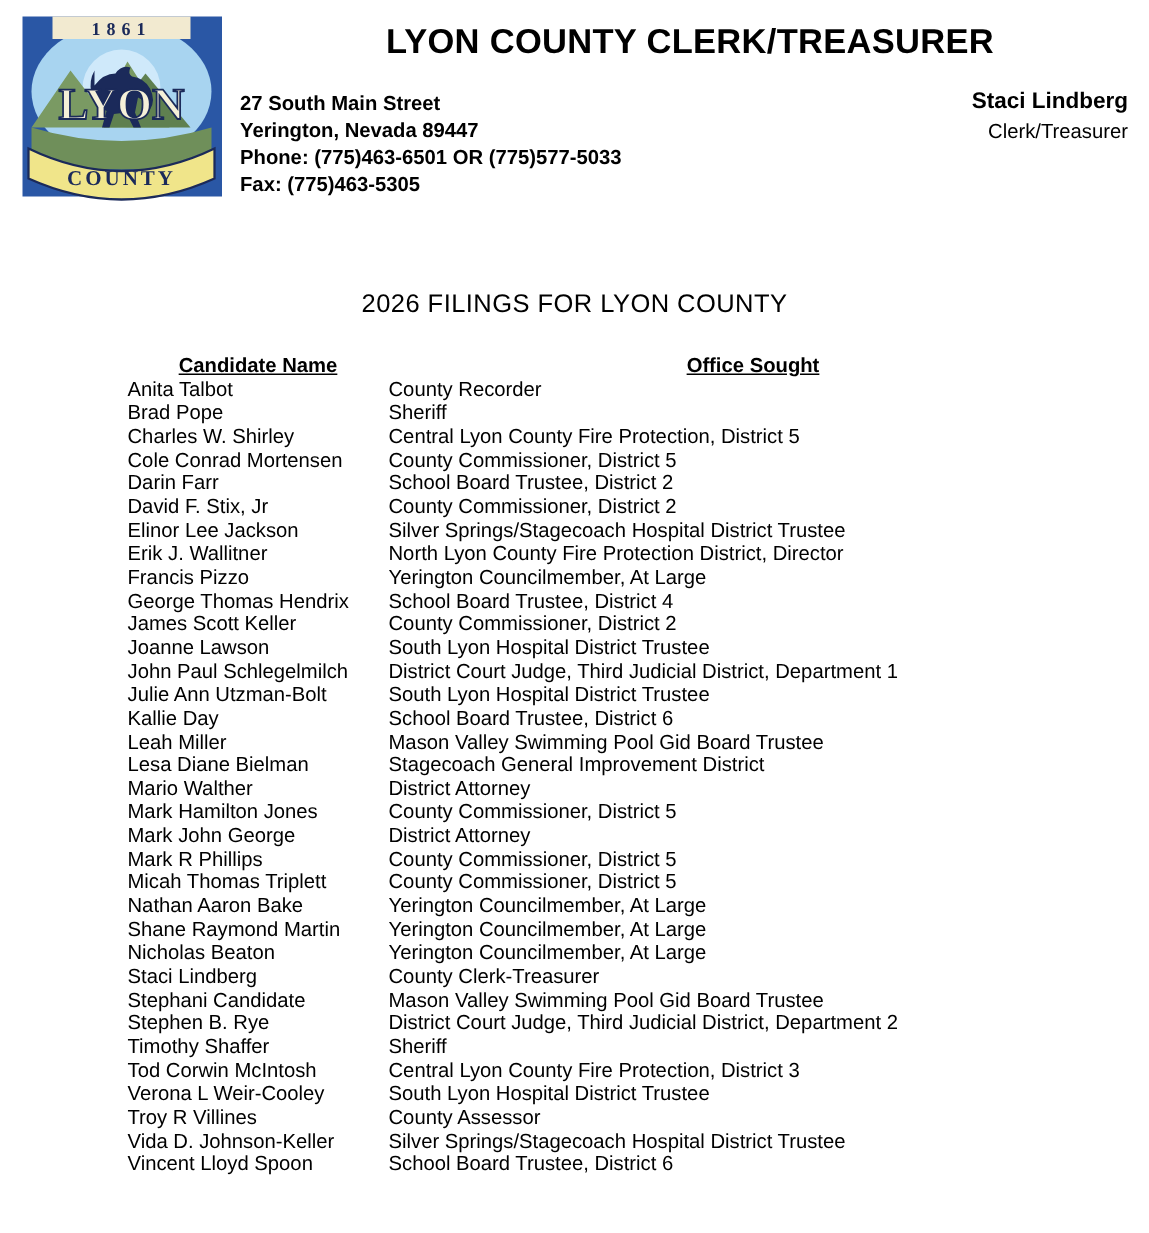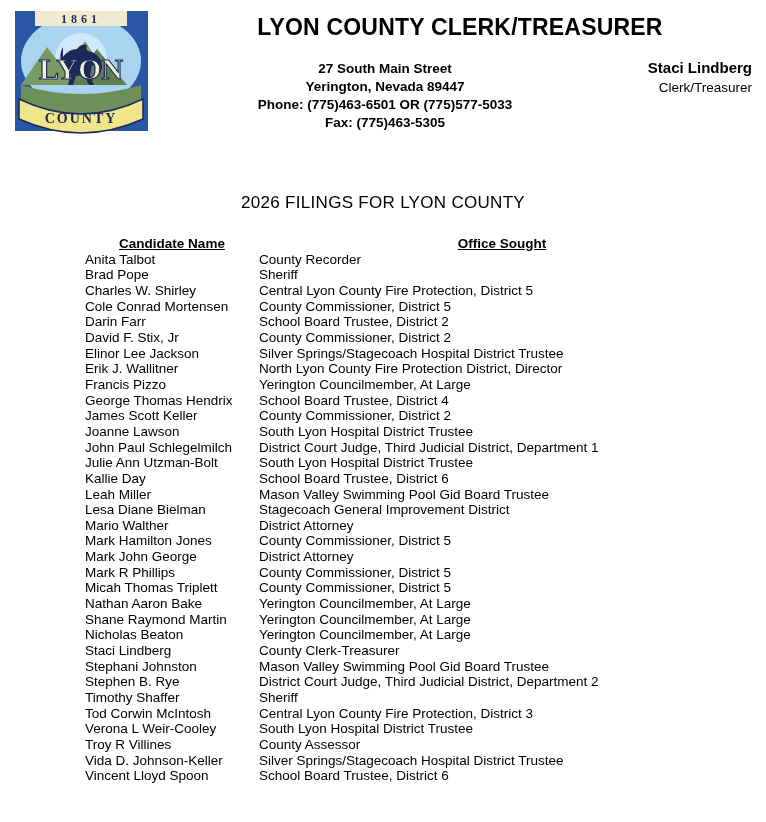--- a/index.html
+++ b/index.html
@@ -45,21 +45,21 @@
     text-align: center;
     font-size: 23px;
     font-weight: bold;
     letter-spacing: 0.2px;
   }
   .addr-block {
     position: absolute;
     left: 160px;
     top: 60px;
     width: 450px;
-    text-align: center;
+    text-align: left;
     font-size: 13.5px;
     font-weight: bold;
     line-height: 18px;
   }
   .officer-block {
     position: absolute;
     right: 14px;
     top: 58px;
     width: 200px;
     text-align: right;
@@ -269,21 +269,21 @@
           </tr>
         <tr>
             <td class="c-name">Nicholas Beaton</td>
             <td class="c-office">Yerington Councilmember, At Large</td>
           </tr>
         <tr>
             <td class="c-name">Staci Lindberg</td>
             <td class="c-office">County Clerk-Treasurer</td>
           </tr>
         <tr>
-            <td class="c-name">Stephani Johnston</td>
+            <td class="c-name">Stephani Candidate</td>
             <td class="c-office">Mason Valley Swimming Pool Gid Board Trustee</td>
           </tr>
         <tr>
             <td class="c-name">Stephen B. Rye</td>
             <td class="c-office">District Court Judge, Third Judicial District, Department 2</td>
           </tr>
         <tr>
             <td class="c-name">Timothy Shaffer</td>
             <td class="c-office">Sheriff</td>
           </tr>

